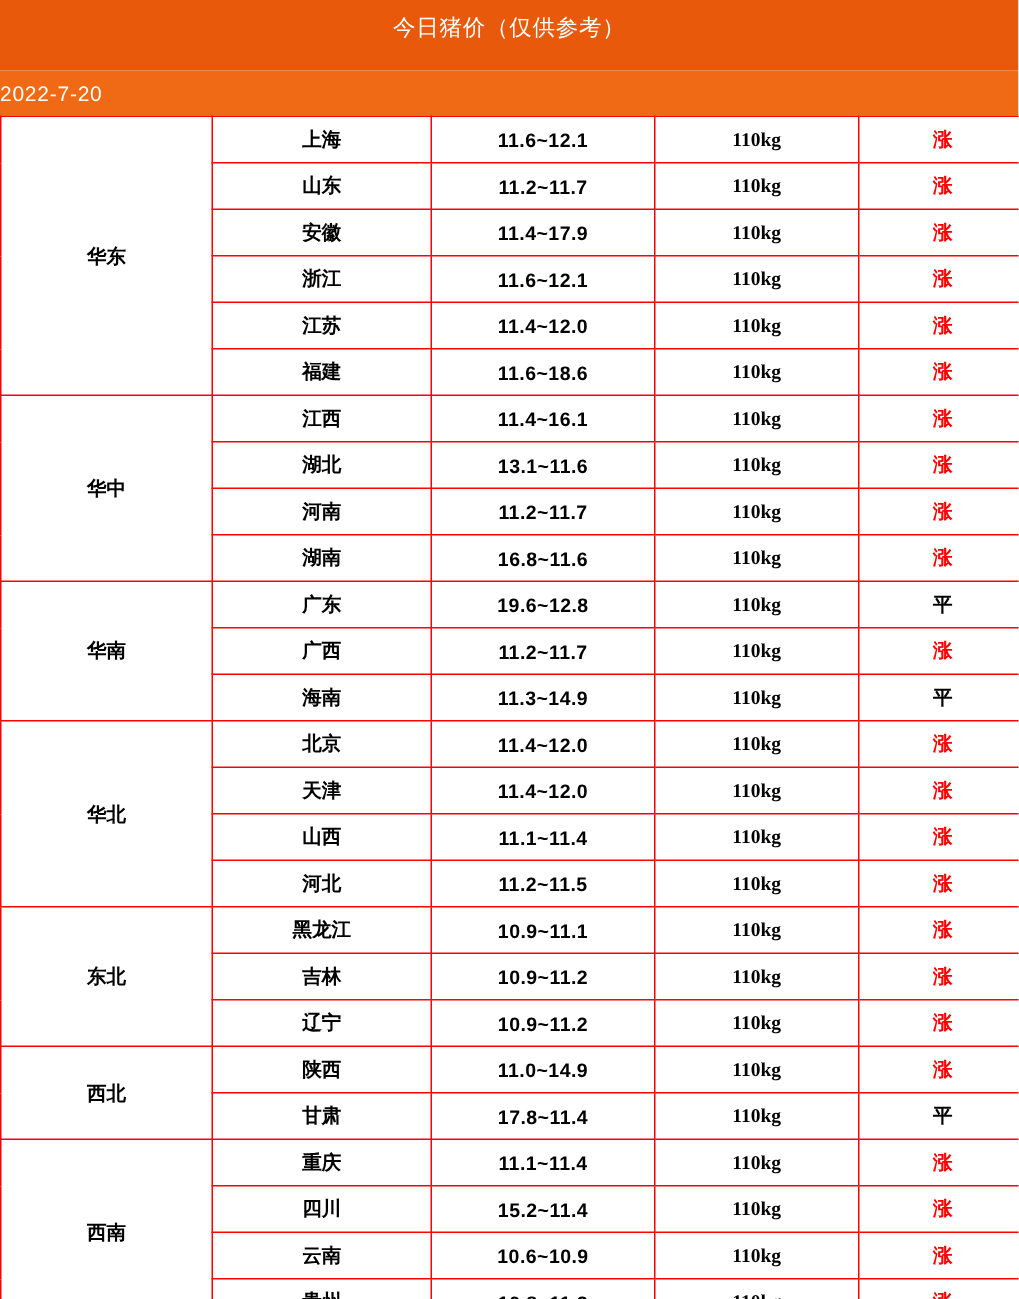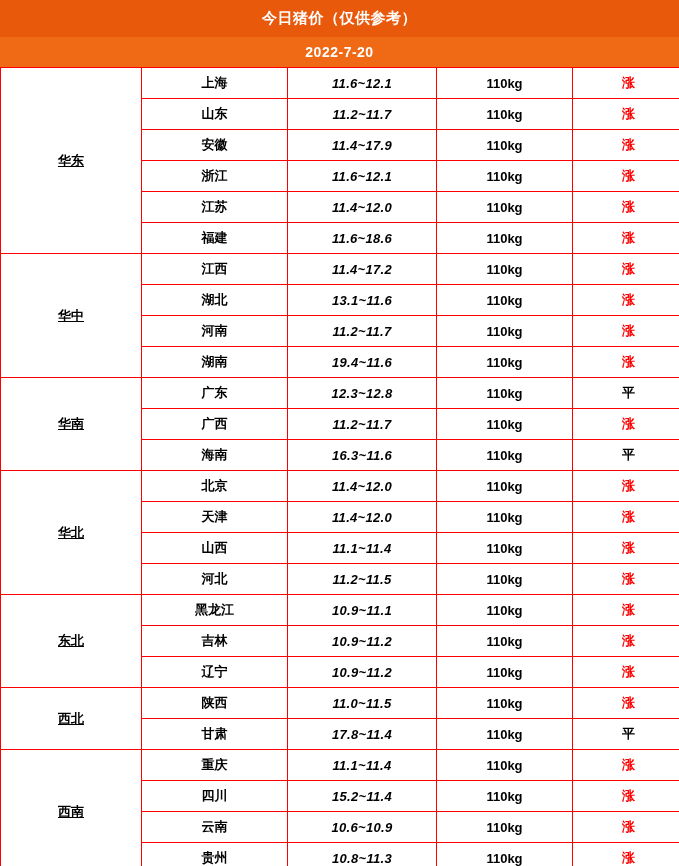--- a/index.html
+++ b/index.html
@@ -12,31 +12,31 @@
     width: 679px;
   }
   .sheet {
     width: 679px;
     box-sizing: border-box;
   }
   .title-bar {
     background: #e8590c;
     color: #ffffff;
     font-size: 15px;
-    font-weight: bold;
+    font-weight: normal;
     text-align: center;
-    padding: 9px 0 9px 0;
+    padding: 9px 0 19px 0;
     letter-spacing: 0.5px;
   }
   .date-bar {
     background: #f06a15;
     color: #ffffff;
     font-size: 14px;
-    font-weight: bold;
-    text-align: center;
+    font-weight: normal;
+    text-align: left;
     padding: 7px 0 7px 0;
     letter-spacing: 0.5px;
   }
   table.price-table {
     border-collapse: collapse;
     width: 679px;
     table-layout: fixed;
   }
   table.price-table td {
     border: 1px solid #ff0000;
@@ -44,34 +44,33 @@
     font-size: 13px;
     color: #000000;
     font-weight: bold;
     height: 30px;
     padding: 0;
     vertical-align: middle;
   }
   td.region {
     width: 140px;
     font-size: 14px;
-    text-decoration: underline;
   }
   td.province {
     width: 145px;
   }
   td.price {
     width: 148px;
     font-size: 13px;
     letter-spacing: 0.3px;
-    font-style: italic;
   }
   td.weight {
     width: 135px;
     font-size: 13px;
+    font-family: Liberation Serif, serif;
   }
   td.trend {
     width: 111px;
     font-size: 13px;
   }
   td.trend.up {
     color: #ff0000;
   }
   td.trend.flat {
     color: #000000;
@@ -121,58 +120,58 @@
         </tr>
         <tr>
           <td class="province">福建</td>
           <td class="price">11.6~18.6</td>
           <td class="weight">110kg</td>
           <td class="trend up">涨</td>
         </tr>
         <tr>
           <td class="region" rowspan="4">华中</td>
           <td class="province">江西</td>
-          <td class="price">11.4~17.2</td>
+          <td class="price">11.4~16.1</td>
           <td class="weight">110kg</td>
           <td class="trend up">涨</td>
         </tr>
         <tr>
           <td class="province">湖北</td>
           <td class="price">13.1~11.6</td>
           <td class="weight">110kg</td>
           <td class="trend up">涨</td>
         </tr>
         <tr>
           <td class="province">河南</td>
           <td class="price">11.2~11.7</td>
           <td class="weight">110kg</td>
           <td class="trend up">涨</td>
         </tr>
         <tr>
           <td class="province">湖南</td>
-          <td class="price">19.4~11.6</td>
+          <td class="price">16.8~11.6</td>
           <td class="weight">110kg</td>
           <td class="trend up">涨</td>
         </tr>
         <tr>
           <td class="region" rowspan="3">华南</td>
           <td class="province">广东</td>
-          <td class="price">12.3~12.8</td>
+          <td class="price">19.6~12.8</td>
           <td class="weight">110kg</td>
           <td class="trend flat">平</td>
         </tr>
         <tr>
           <td class="province">广西</td>
           <td class="price">11.2~11.7</td>
           <td class="weight">110kg</td>
           <td class="trend up">涨</td>
         </tr>
         <tr>
           <td class="province">海南</td>
-          <td class="price">16.3~11.6</td>
+          <td class="price">11.3~14.9</td>
           <td class="weight">110kg</td>
           <td class="trend flat">平</td>
         </tr>
         <tr>
           <td class="region" rowspan="4">华北</td>
           <td class="province">北京</td>
           <td class="price">11.4~12.0</td>
           <td class="weight">110kg</td>
           <td class="trend up">涨</td>
         </tr>
@@ -209,21 +208,21 @@
         </tr>
         <tr>
           <td class="province">辽宁</td>
           <td class="price">10.9~11.2</td>
           <td class="weight">110kg</td>
           <td class="trend up">涨</td>
         </tr>
         <tr>
           <td class="region" rowspan="2">西北</td>
           <td class="province">陕西</td>
-          <td class="price">11.0~11.5</td>
+          <td class="price">11.0~14.9</td>
           <td class="weight">110kg</td>
           <td class="trend up">涨</td>
         </tr>
         <tr>
           <td class="province">甘肃</td>
           <td class="price">17.8~11.4</td>
           <td class="weight">110kg</td>
           <td class="trend flat">平</td>
         </tr>
         <tr>

